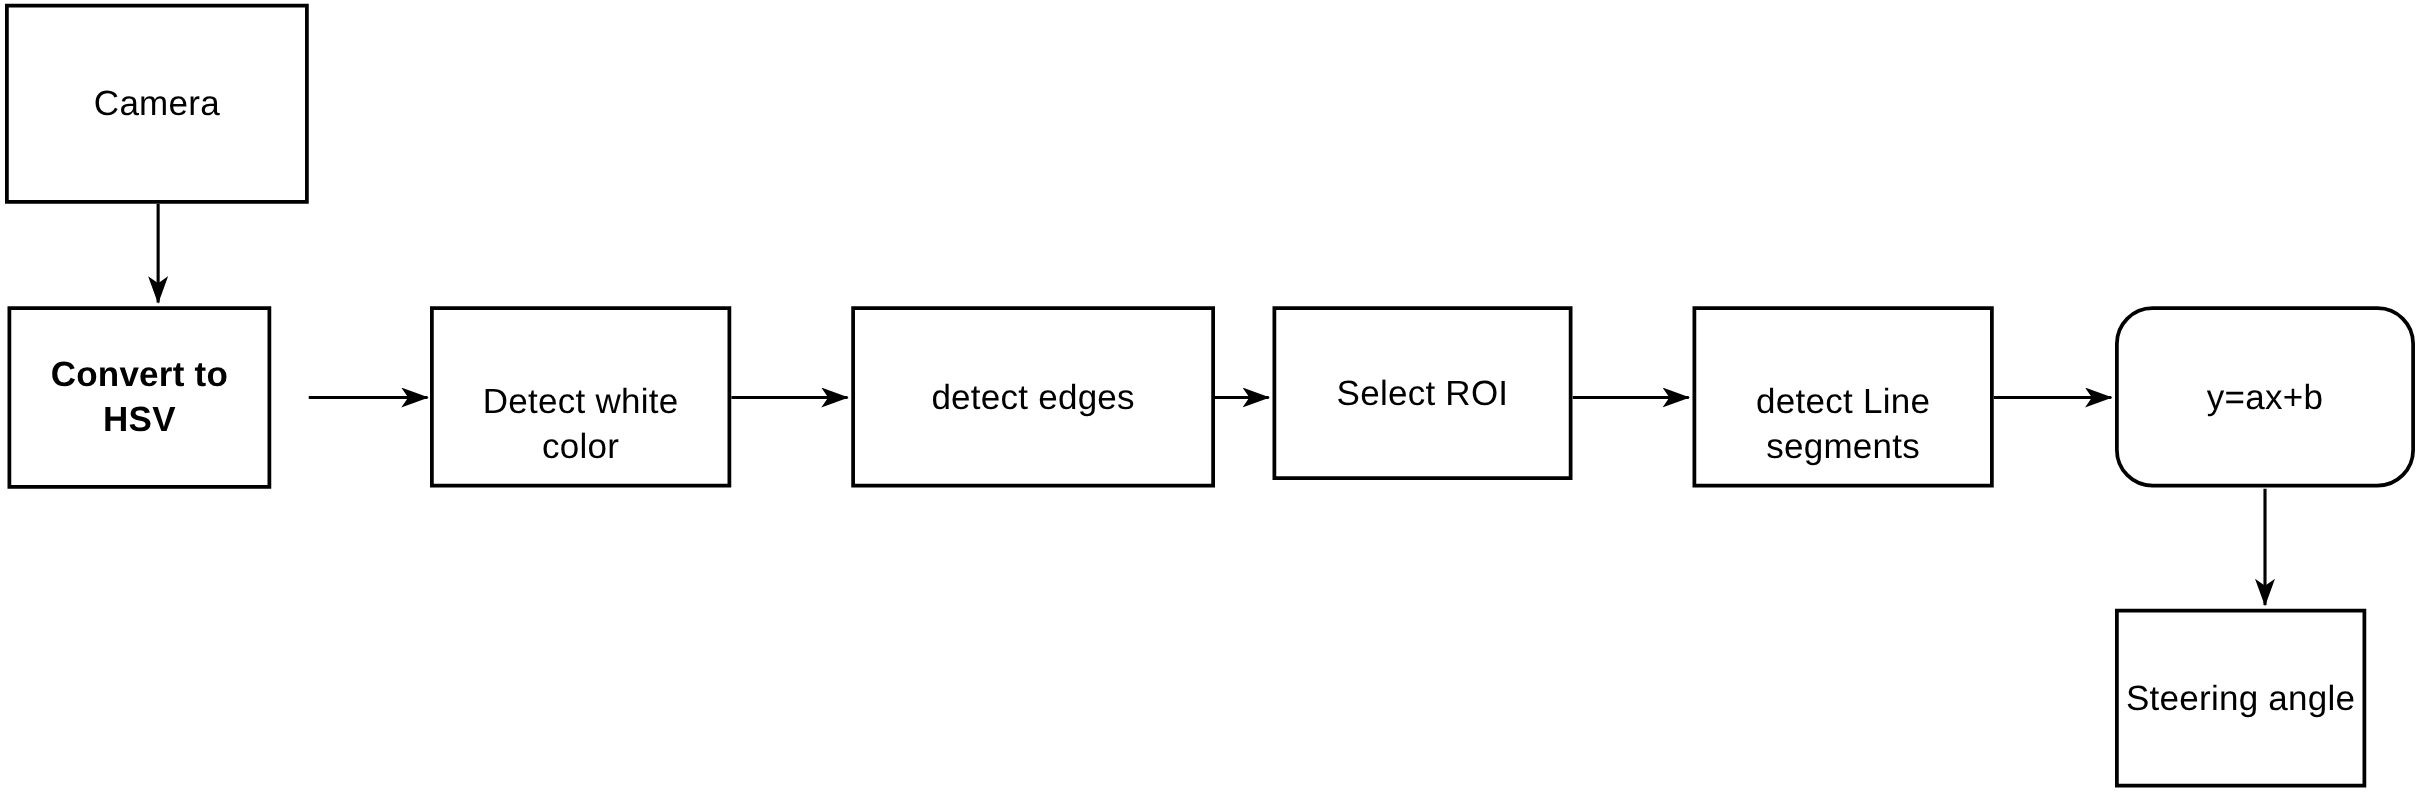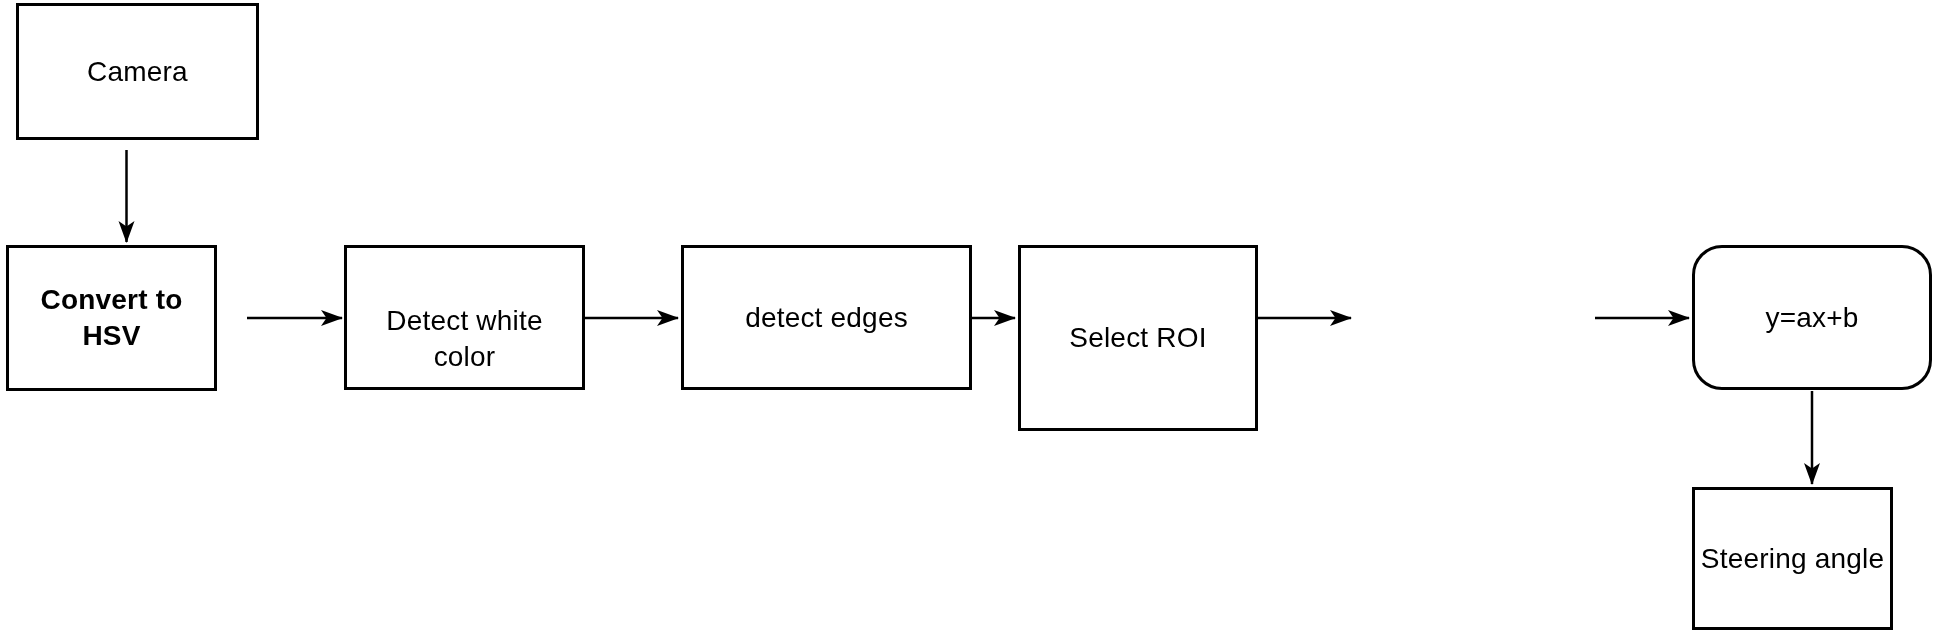--- a/index.html
+++ b/index.html
@@ -56,40 +56,43 @@
     </defs>
     <line x1="126.5" y1="150" x2="126.5" y2="242" stroke="#000000" stroke-width="2.5" marker-end="url(#arrowhead)"></line>
     <line x1="247" y1="318" x2="342" y2="318" stroke="#000000" stroke-width="2.5" marker-end="url(#arrowhead)"></line>
     <line x1="585" y1="318" x2="678" y2="318" stroke="#000000" stroke-width="2.5" marker-end="url(#arrowhead)"></line>
     <line x1="922" y1="318" x2="1015" y2="318" stroke="#000000" stroke-width="2.5" marker-end="url(#arrowhead)"></line>
     <line x1="1258" y1="318" x2="1351" y2="318" stroke="#000000" stroke-width="2.5" marker-end="url(#arrowhead)"></line>
     <line x1="1595" y1="318" x2="1689" y2="318" stroke="#000000" stroke-width="2.5" marker-end="url(#arrowhead)"></line>
     <line x1="1812" y1="391" x2="1812" y2="484" stroke="#000000" stroke-width="2.5" marker-end="url(#arrowhead)"></line>
   </svg>
 
-  <div class="node" style="left:16px; top:3px; width:243px; height:137px;">
+  <div class="node" style="left:4px; top:3px; width:243px; height:160px;">
     <span class="label">Camera</span>
   </div>
 
   <div class="node" style="left:6px; top:245px; width:211px; height:146px;font-weight:bold;">
     <span class="label">Convert to HSV</span>
   </div>
 
   <div class="node" style="left:344px; top:245px; width:241px; height:145px;">
     <span class="label wrap-narrow">Detect white color</span>
   </div>
 
   <div class="node" style="left:681px; top:245px; width:291px; height:145px;">
     <span class="label">detect edges</span>
   </div>
 
-  <div class="node" style="left:1018px; top:245px; width:240px; height:186px;">
+  <div class="node" style="left:1018px; top:245px; width:240px; height:139px;">
     <span class="label">Select ROI</span>
   </div>
 
+  <div class="node" style="left:1354px; top:245px; width:241px; height:145px;">
+    <span class="label wrap-narrow">detect Line segments</span>
+  </div>
 
   <div class="node" style="left:1692px; top:245px; width:240px; height:145px;border-radius:30px;">
     <span class="label">y=ax+b</span>
   </div>
 
   <div class="node" style="left:1692px; top:487px; width:201px; height:143px;">
     <span class="label">Steering angle</span>
   </div>
 
 </div>

